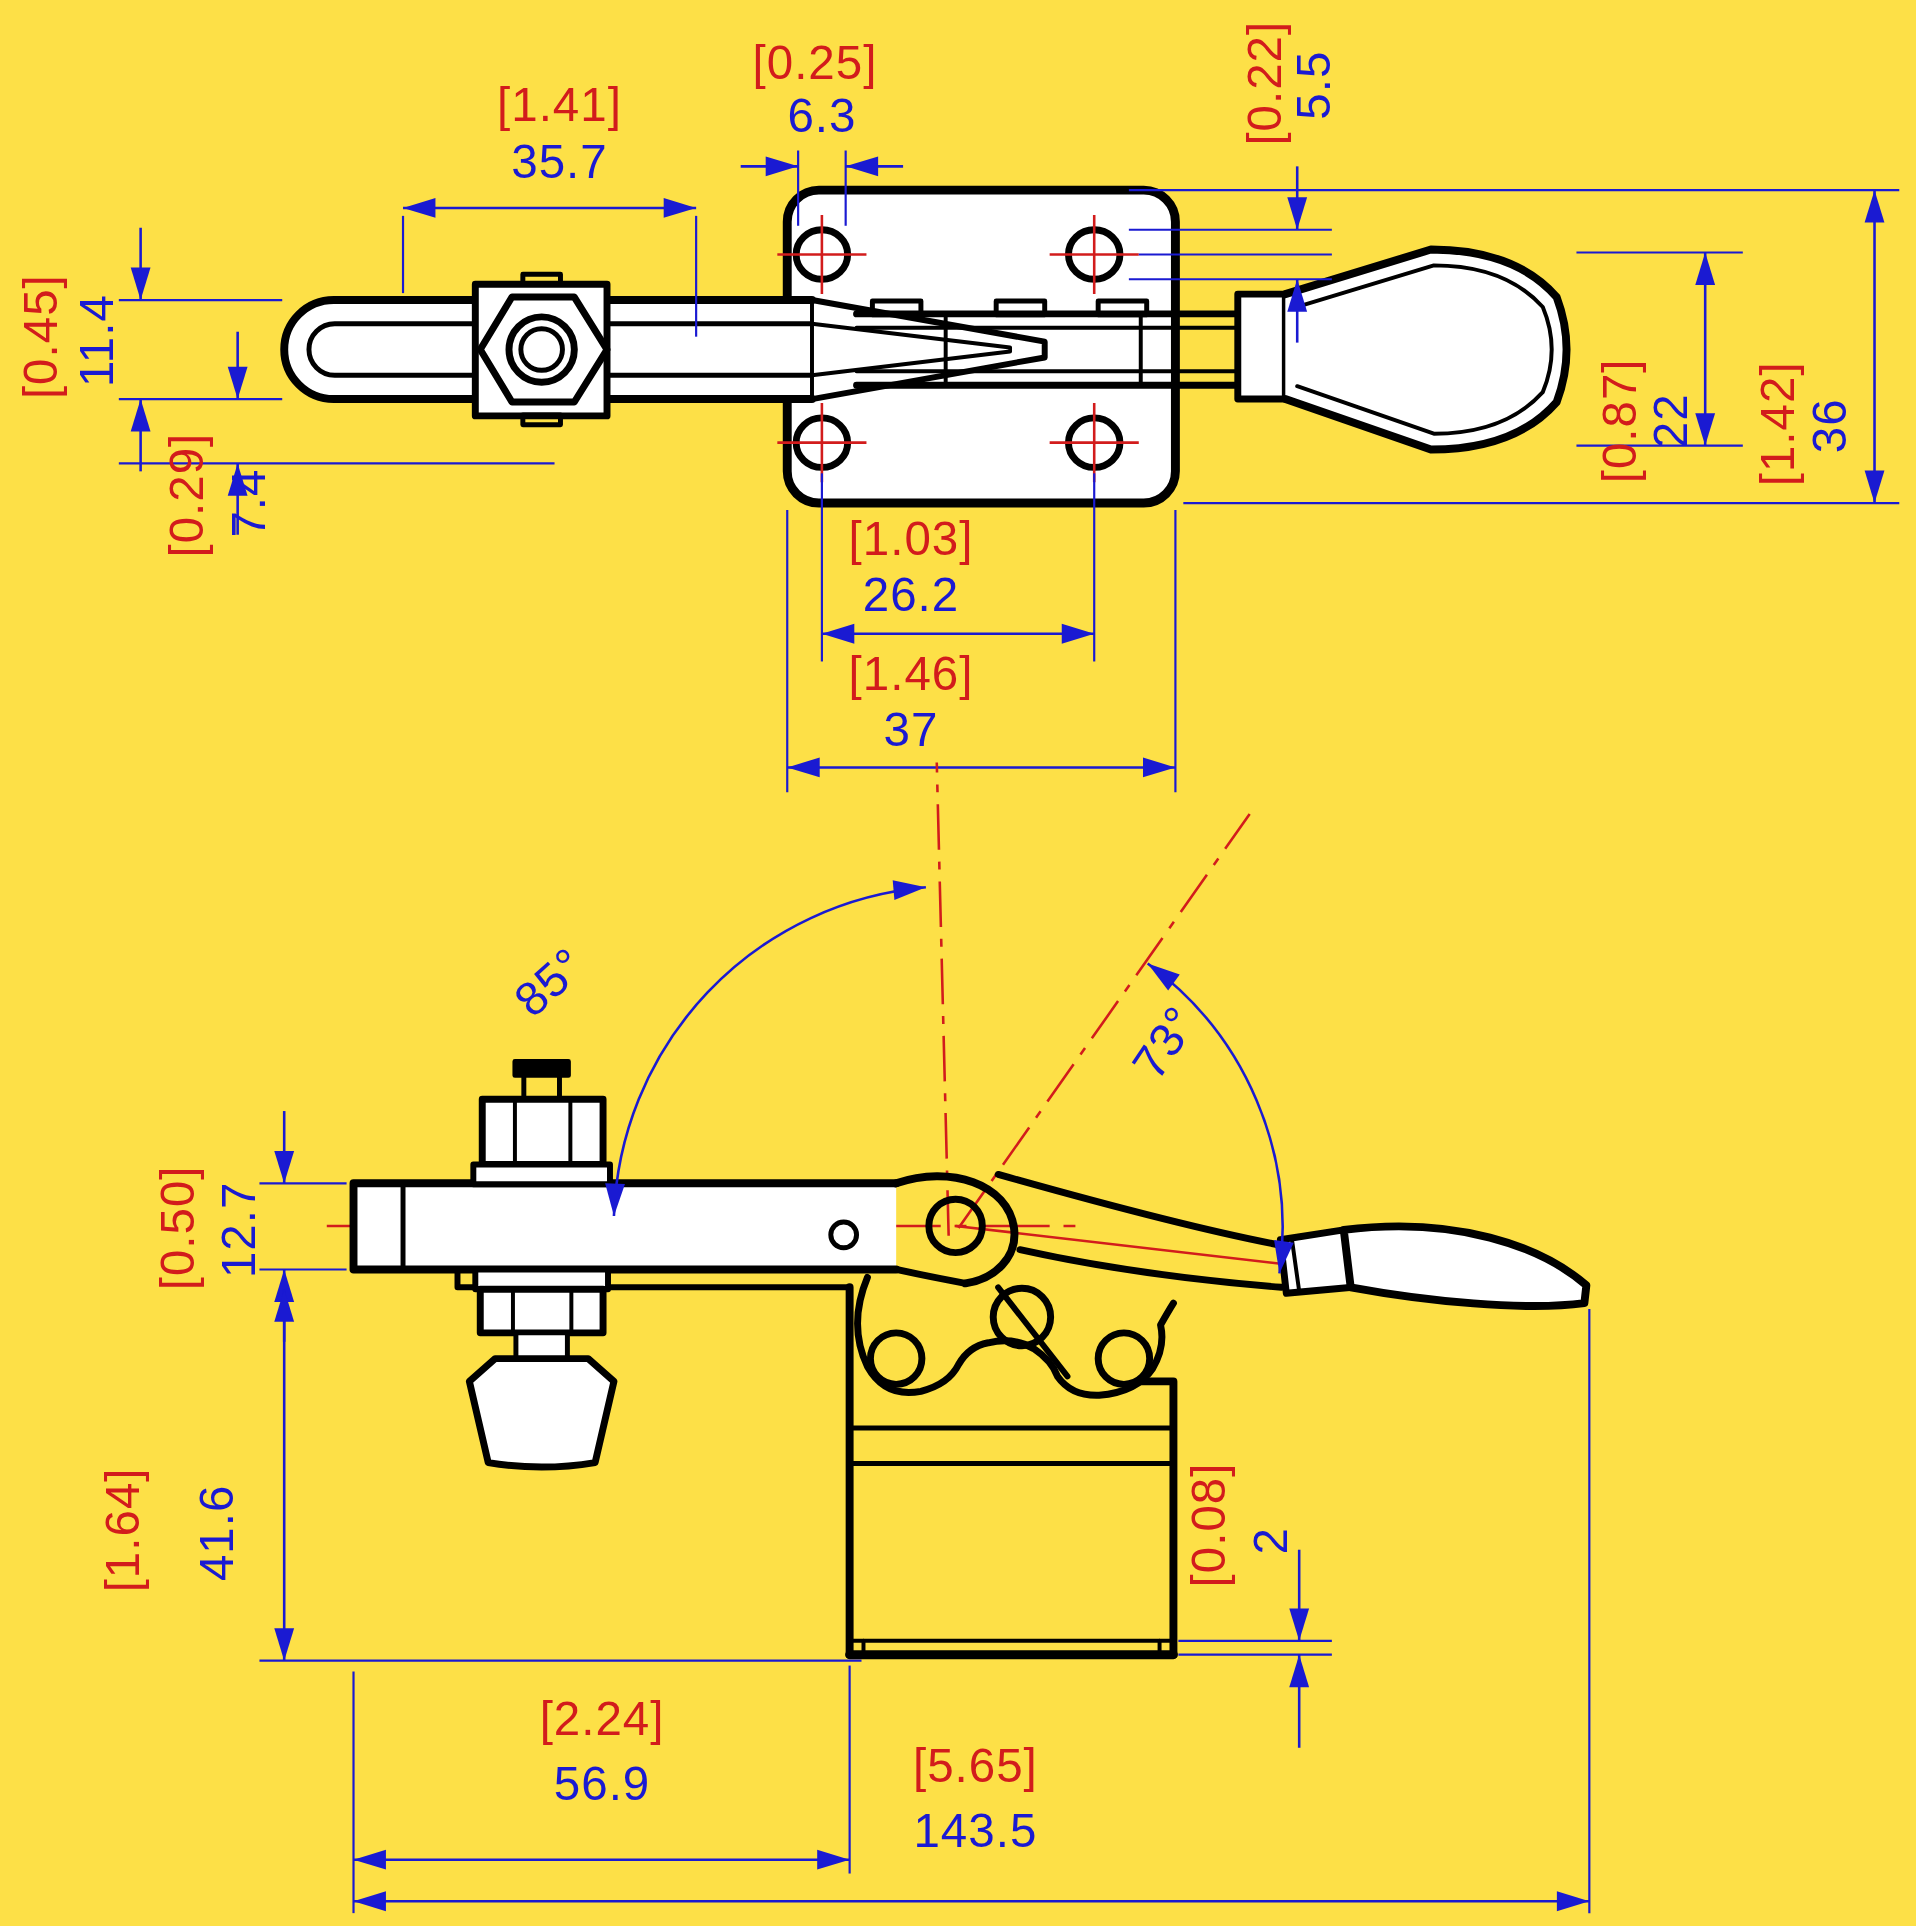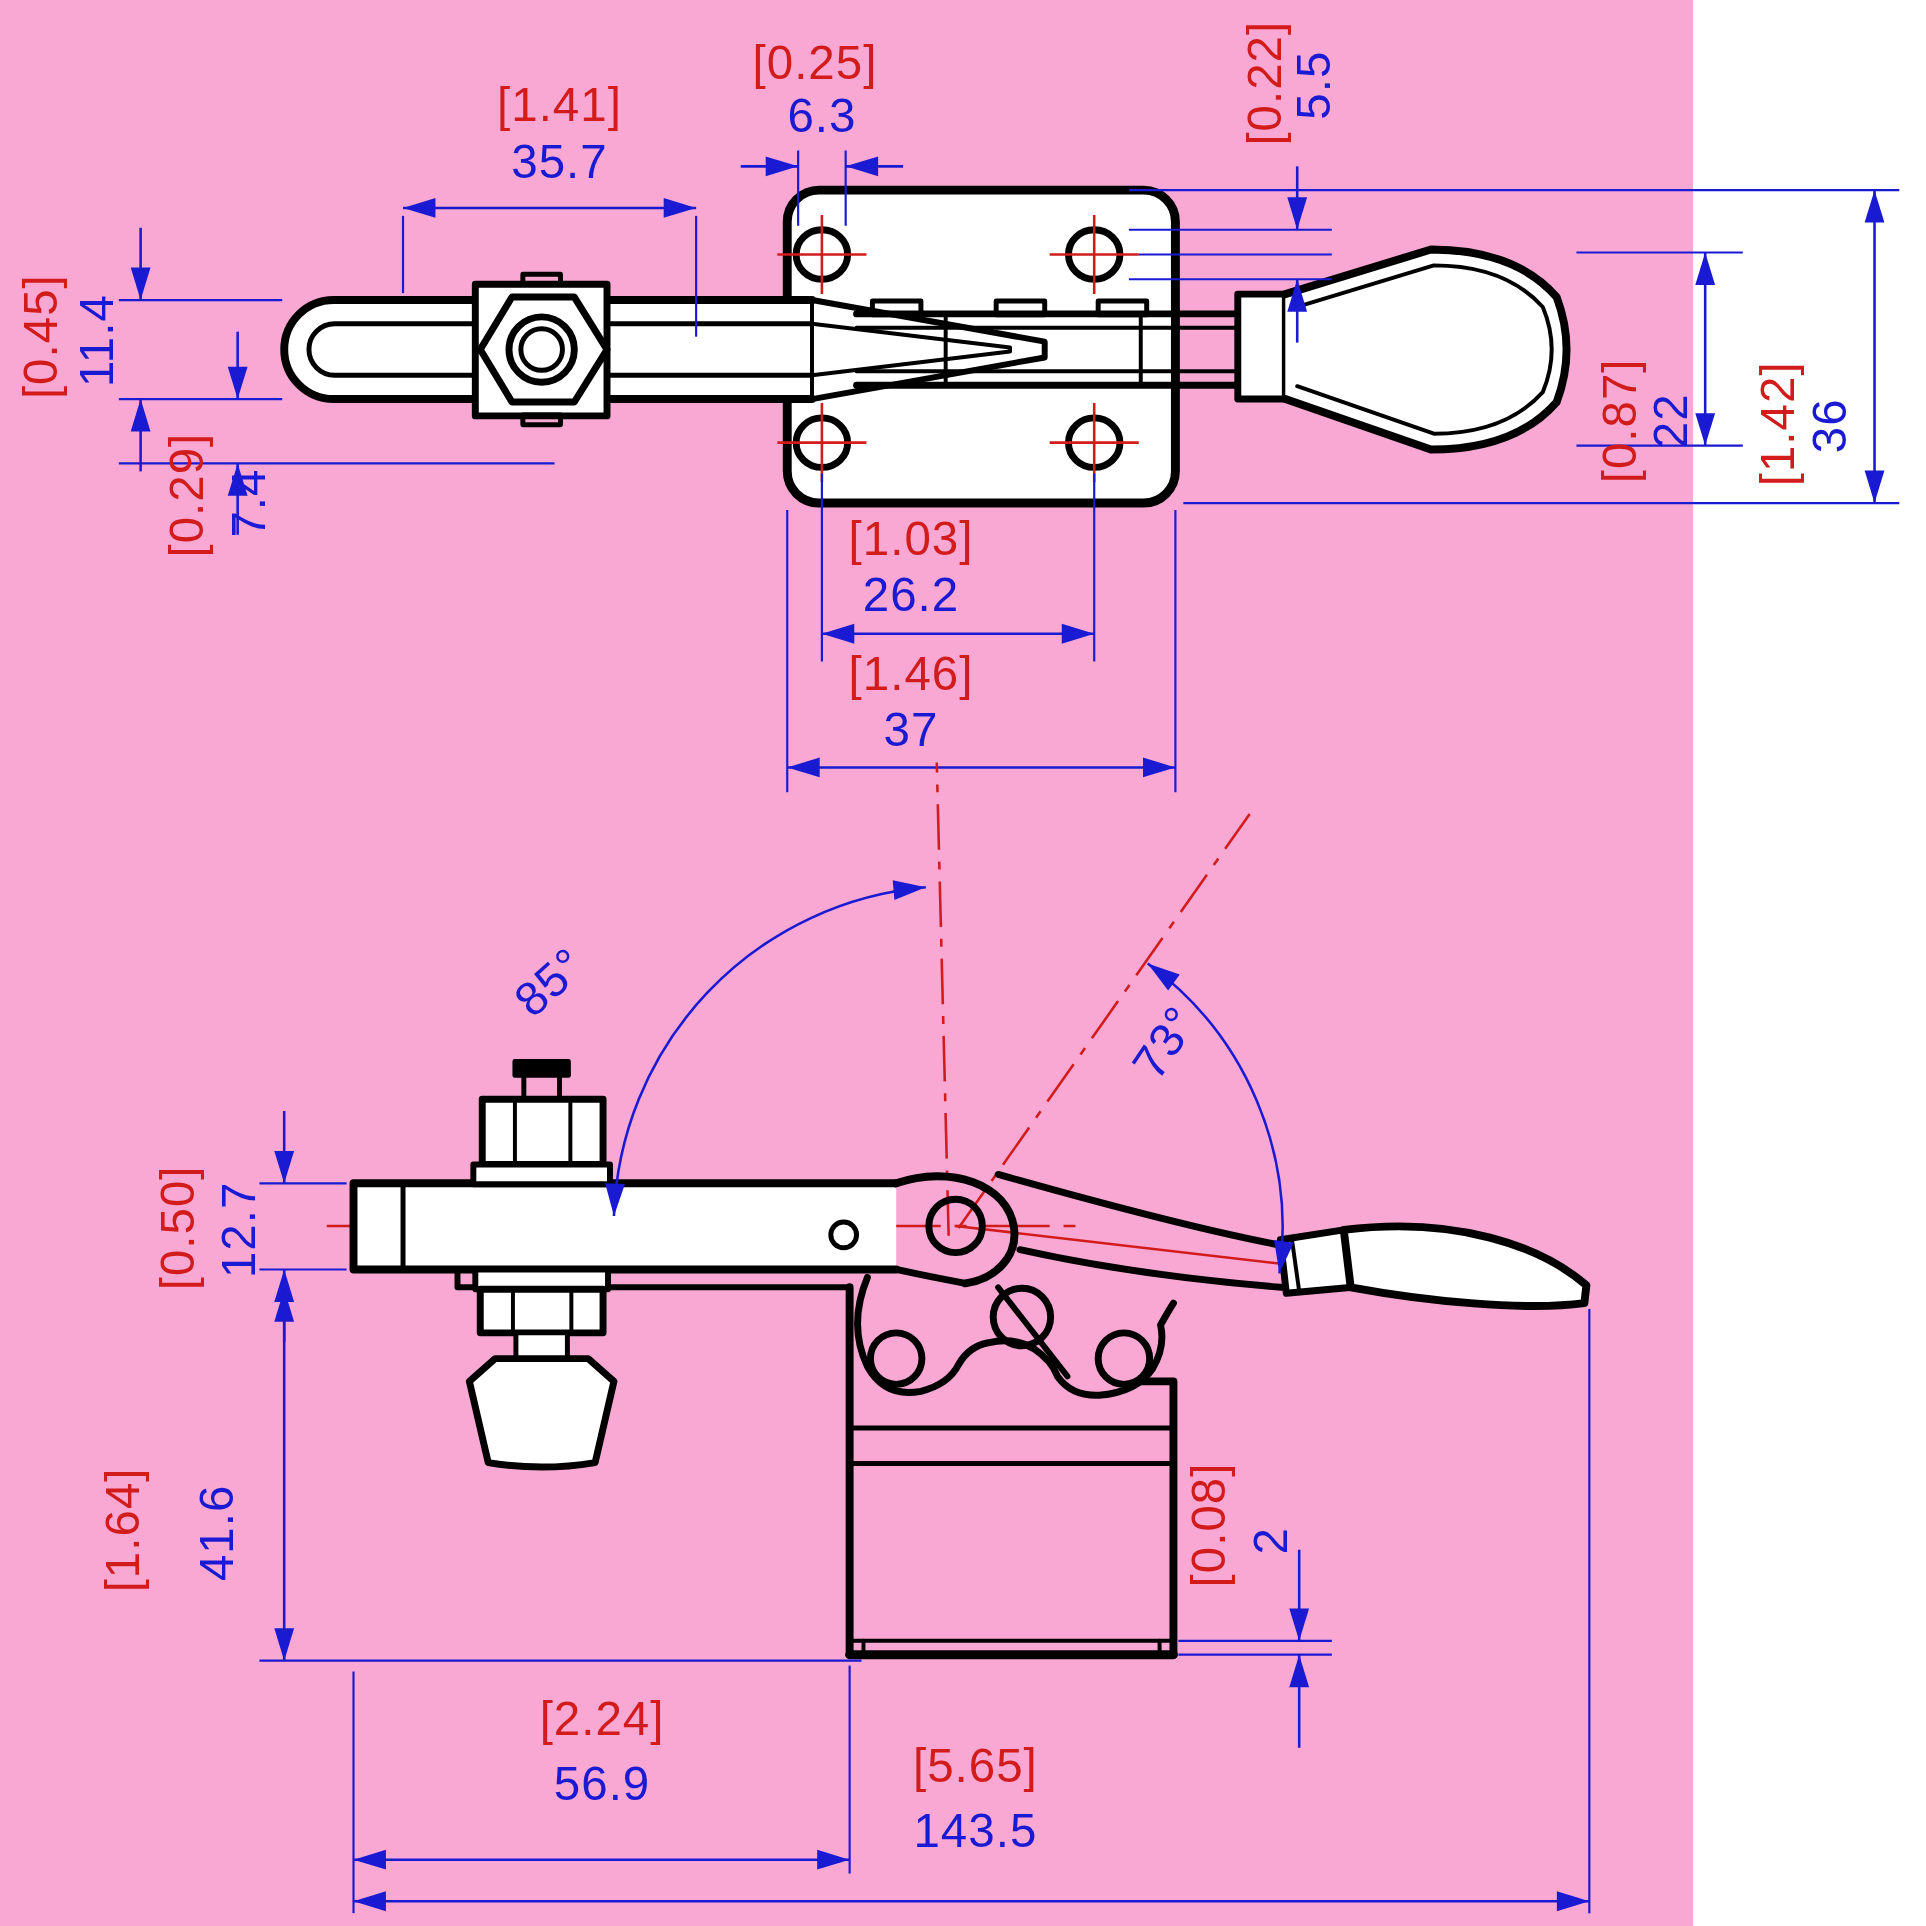--- a/index.html
+++ b/index.html
@@ -1,16 +1,16 @@
 <!DOCTYPE html>
 <html><head>
 <meta charset="utf-8">
 <style>
   html,body{margin:0;padding:0;background:#ffffff;}
-  .stage{width:1693px;height:1927px;position:relative;background:#f9a8d4;}
+  .stage{width:1916px;height:1927px;position:relative;background:#fde047;}
   svg{display:block;}
   text{font-family:"Liberation Sans", sans-serif;letter-spacing:1px;}
   .tb{fill:#1a1ad2;font-size:48px;text-anchor:middle;}
   .tr{fill:#d21c1c;font-size:48px;text-anchor:middle;}
   .geo{stroke:#000;fill:none;stroke-linejoin:round;stroke-linecap:round;}
   .diml{stroke:#1a1ad2;stroke-width:2.6;fill:none;}
   .dimt{stroke:#1a1ad2;stroke-width:2.2;fill:none;}
   .redc{stroke:#d21c1c;stroke-width:2.6;fill:none;}
 </style>
 </head>

